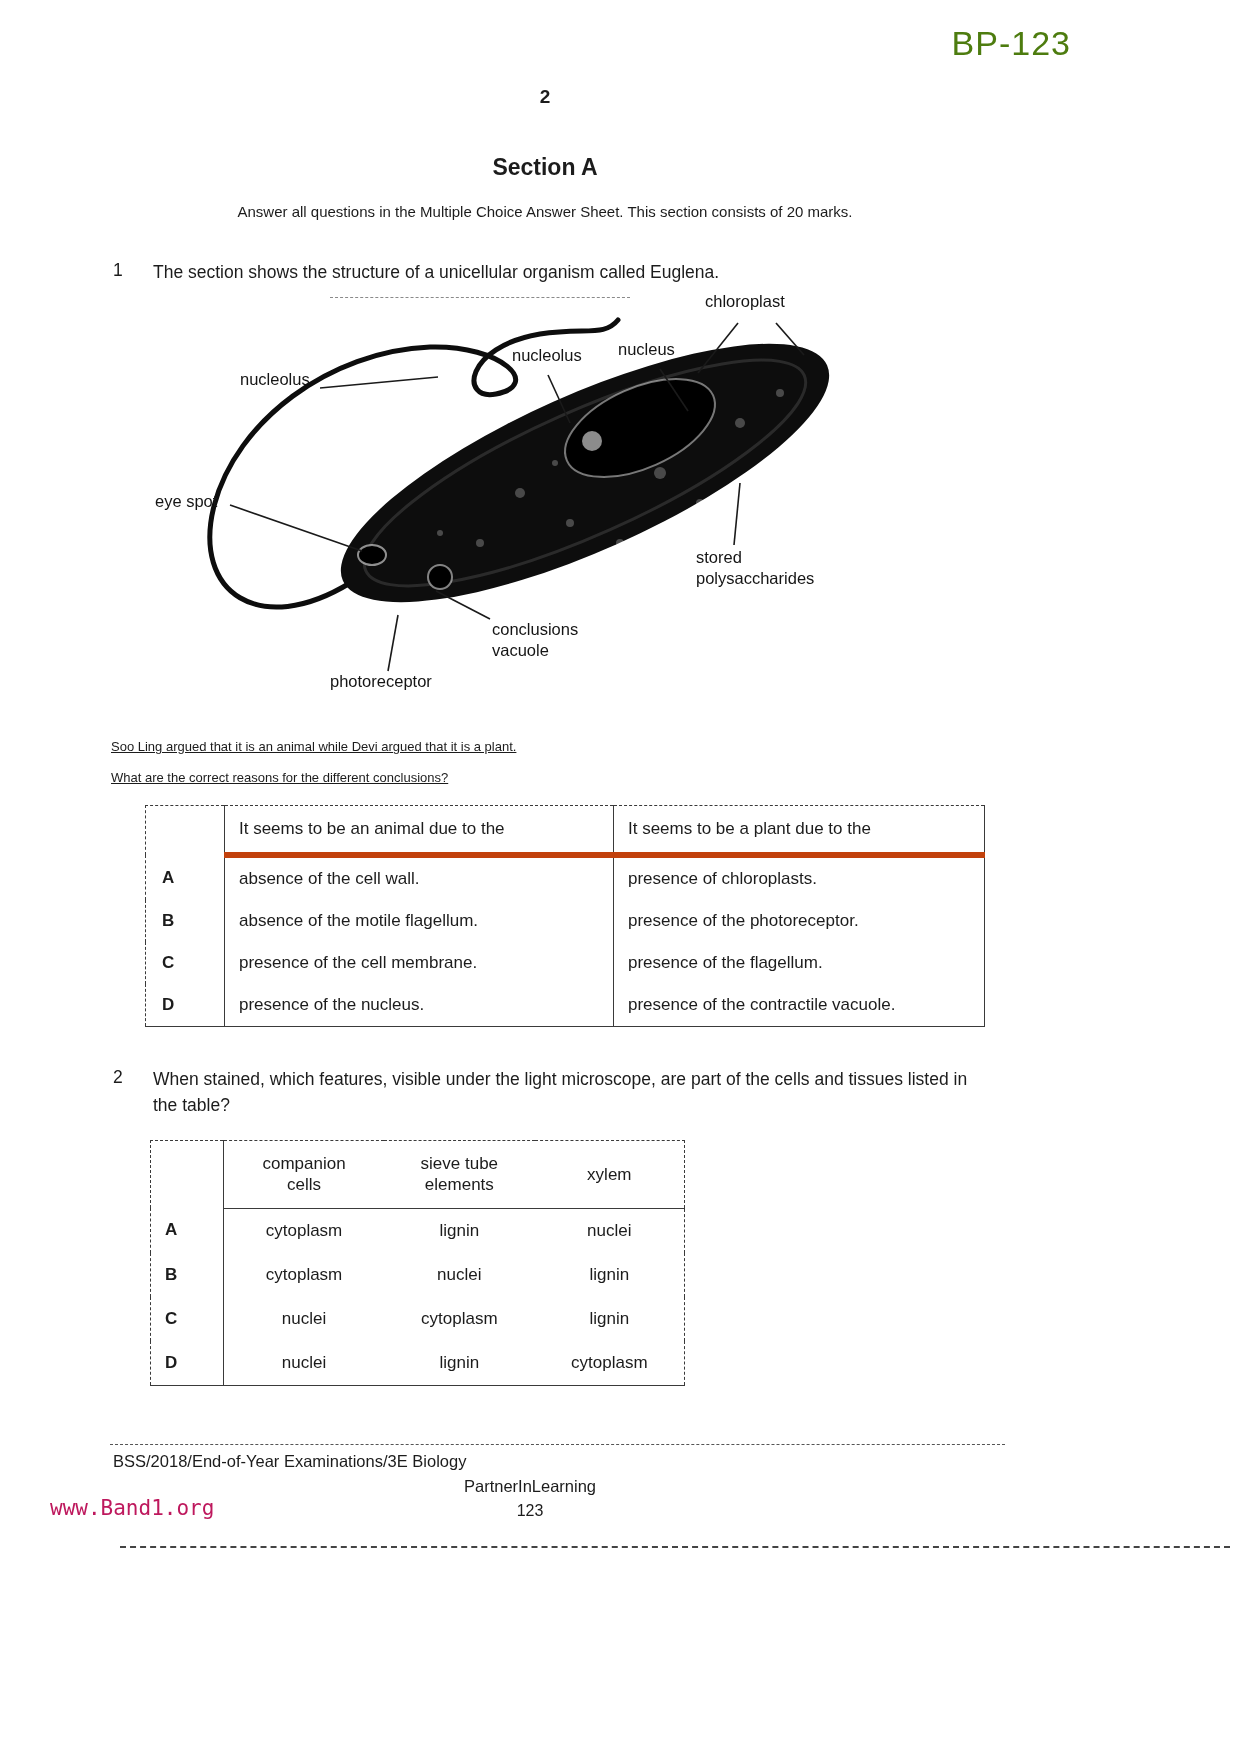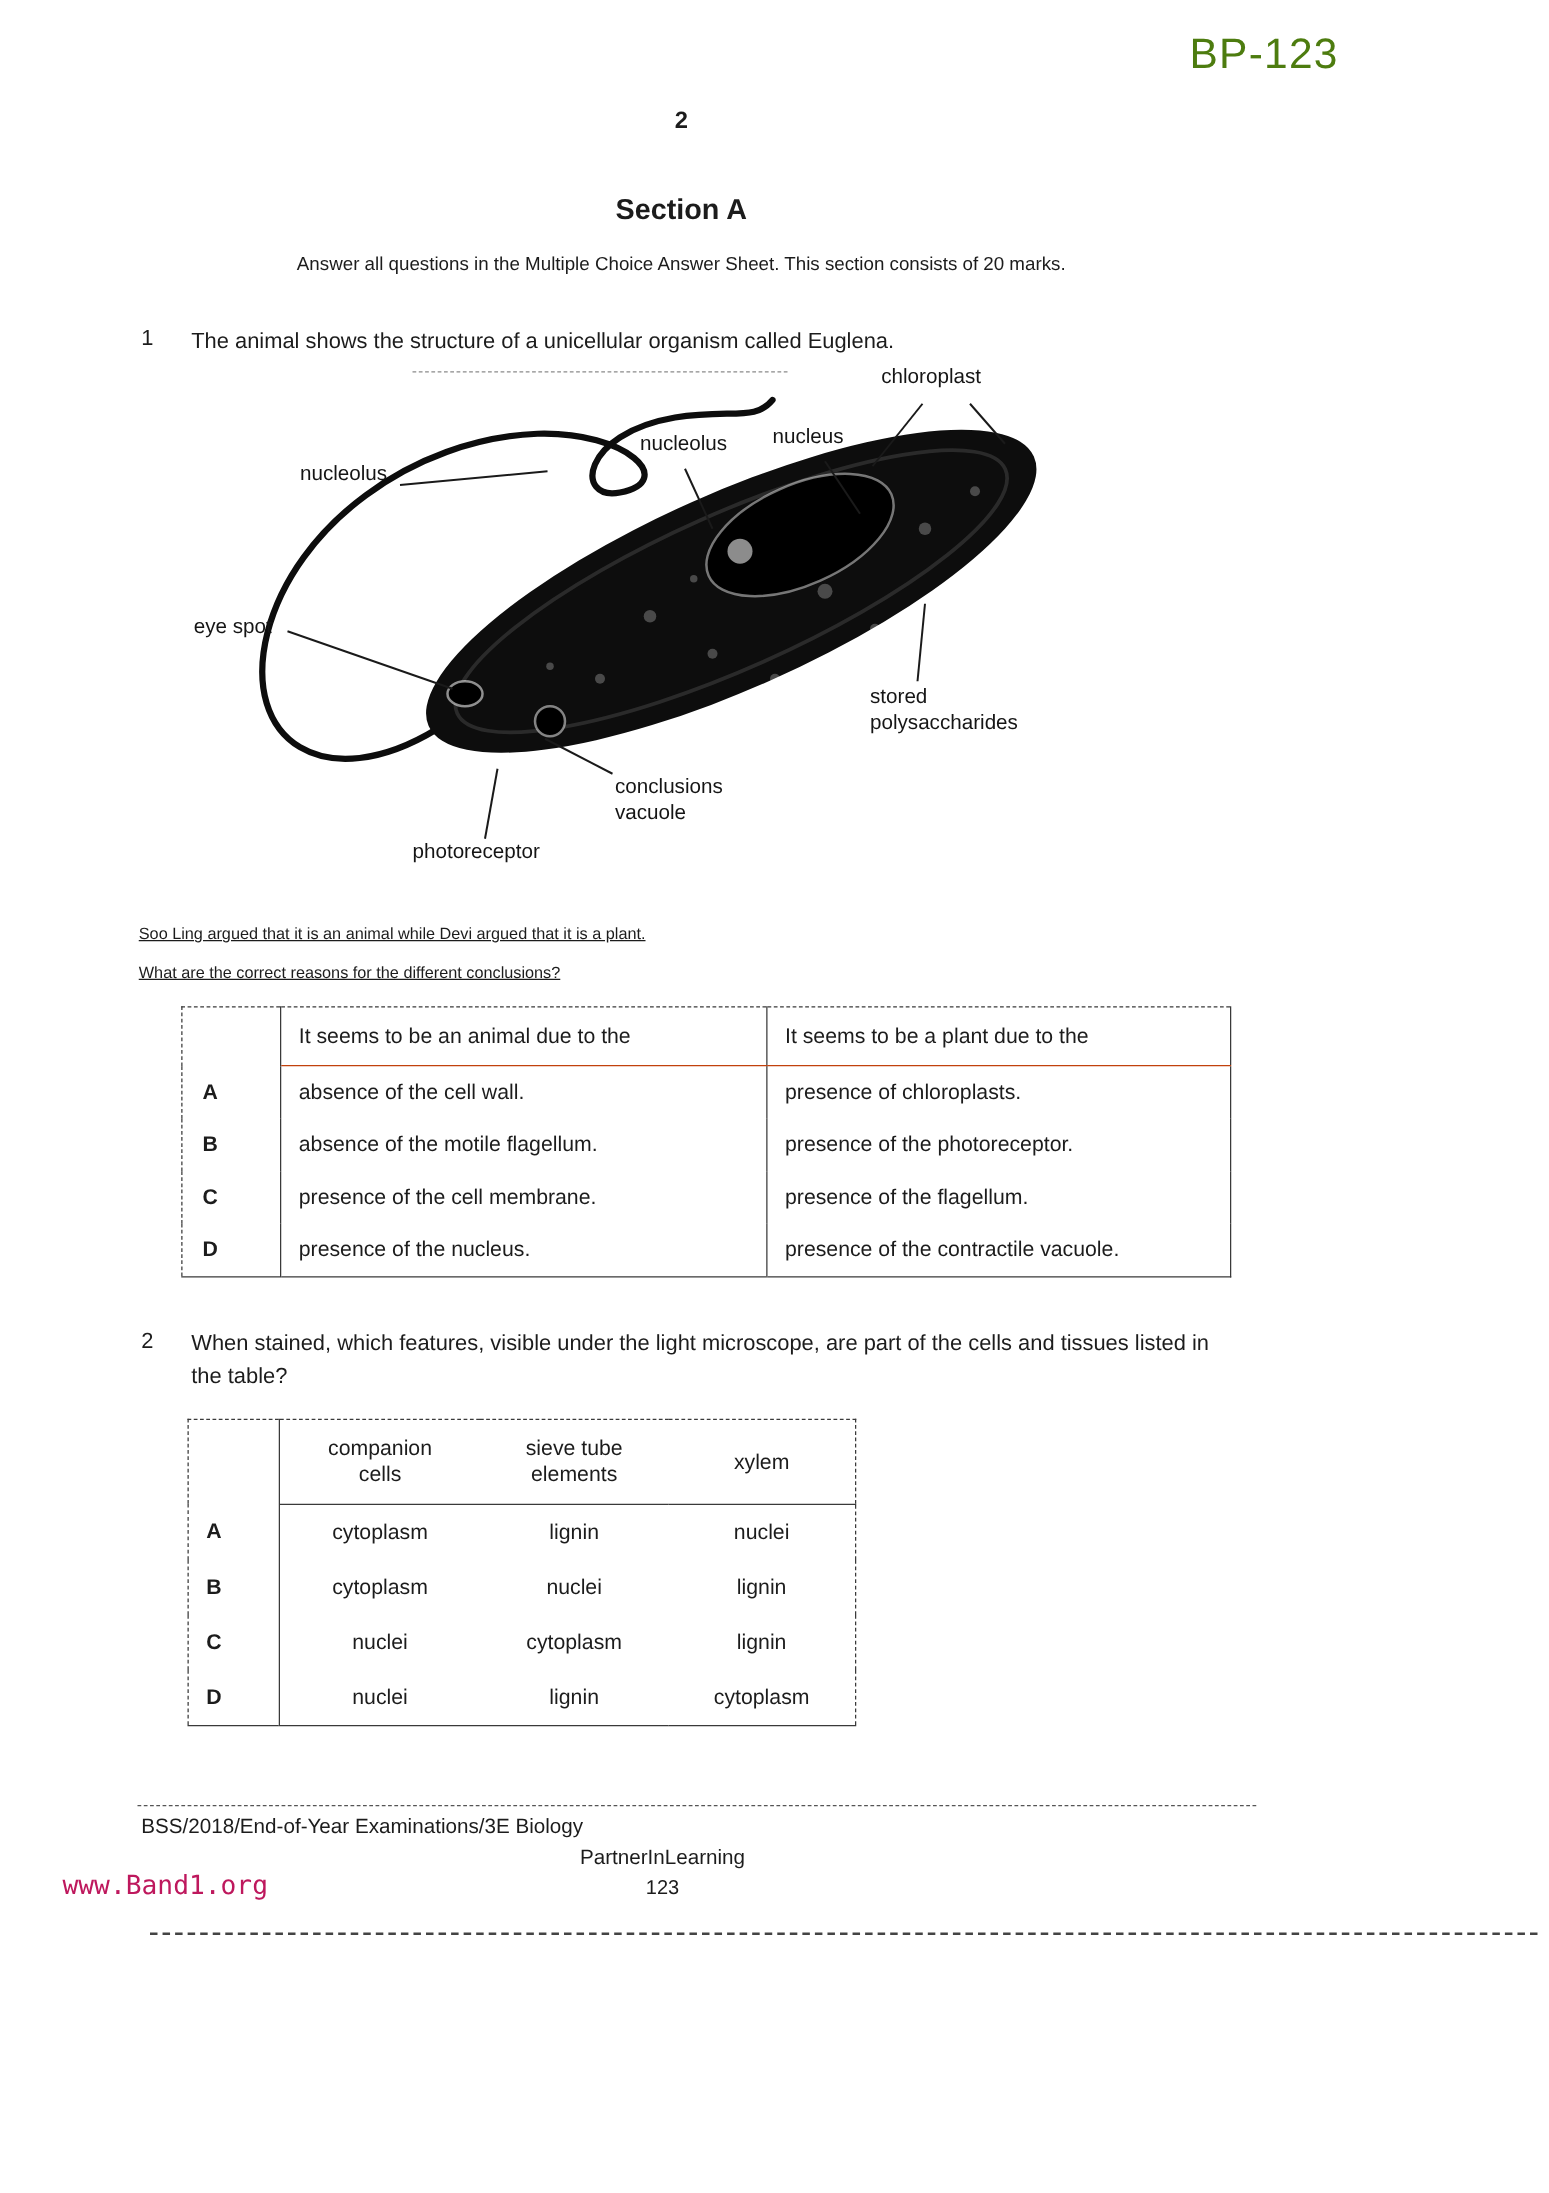--- a/index.html
+++ b/index.html
@@ -23,21 +23,21 @@
   
   .para{margin-left:111px;margin-top:16px;font-size:13px;width:830px;text-decoration:underline;}
   
   table{border-collapse:collapse;font-size:17px;color:#1c1c1c;}
   .t1{margin-left:145px;margin-top:20px;width:840px;
       border:1px solid #3a3a3a;border-top-style:dashed;border-left-style:dashed;}
   .t1 th,.t1 td{font-weight:normal;text-align:left;vertical-align:middle;padding:11px 14px;}
   .t1 th{padding-top:13px;padding-bottom:13px;}
   .t1 .opt{width:48px;font-weight:bold;border-right:1px solid #3a3a3a;padding-left:16px;}
   .t1 .c1{width:360px;border-right:1px solid #3a3a3a;}
-  .t1 thead th.h{border-bottom:1px solid #c2410c;}
+  .t1 thead th.h{border-bottom:6px solid #c2410c;}
   .t2{margin-left:150px;margin-top:22px;width:535px;
       border:1px solid #3a3a3a;border-top-style:dashed;border-left-style:dashed;border-right-style:dashed;}
   .t2 th,.t2 td{font-weight:normal;text-align:center;vertical-align:middle;padding:12px 8px;}
   .t2 .opt{width:50px;font-weight:bold;border-right:1px solid #3a3a3a;text-align:left;padding-left:14px;}
   .t2 thead th{white-space:pre-line;line-height:1.25;}
   .t2 thead th.h{border-bottom:1px solid #3a3a3a;}
   
   .footer-rule{position:absolute;top:1444px;left:110px;width:895px;border-top:1.5px dashed #555;}
   .exam-ref{position:absolute;top:1452px;left:113px;font-size:16.5px;}
   .partner{position:absolute;top:1477px;left:400px;width:260px;text-align:center;font-size:16.5px;}
@@ -50,21 +50,21 @@
 
 <div>
 
   <div class="doc-code">BP-123</div>
   <div class="page-num">2</div>
   <div class="section-title">Section A</div>
   <div class="instructions">Answer all questions in the Multiple Choice Answer Sheet. This section consists of 20 marks.</div>
 
   <div class="qrow">
     <div class="qnum">1</div>
-    <div class="qtext">The animal shows the structure of a unicellular organism called Euglena.</div>
+    <div class="qtext">The section shows the structure of a unicellular organism called Euglena.</div>
   </div>
 
   <div class="diagram">
     <div class="scan-dash" style="left:190px;top:4px;width:300px;"></div>
     <svg width="790" height="430" viewBox="0 0 790 430">
 
       <path d="M 210 290 C 120 345, 52 300, 74 213 C 96 128, 190 58, 290 54 C 362 52, 402 92, 356 101 C 320 108, 324 54, 400 41 C 446 34, 464 44, 478 27" fill="none" stroke="#0d0d0d" stroke-width="5" stroke-linecap="round"></path>
 
       <g transform="rotate(-24 445 180)">
         <ellipse cx="445" cy="180" rx="265" ry="78" fill="#0d0d0d"></ellipse>

